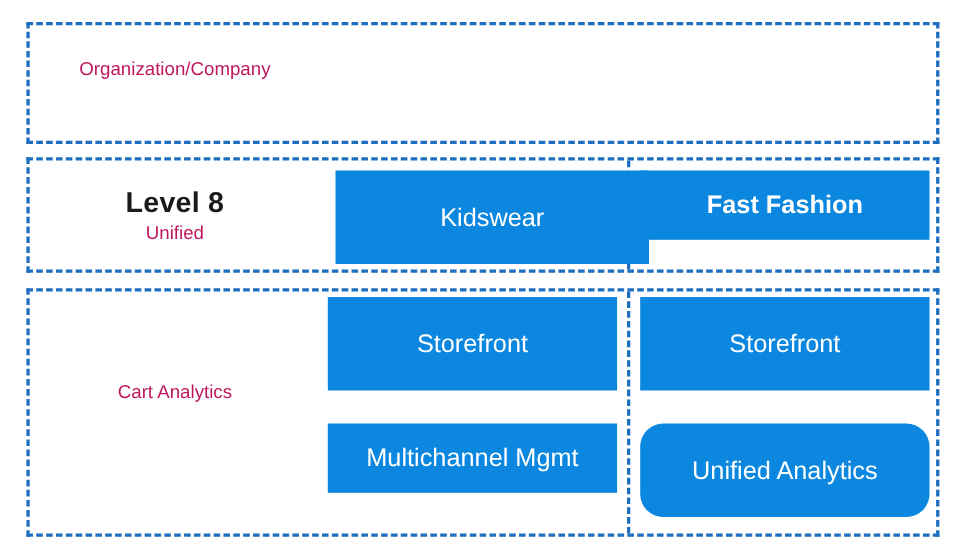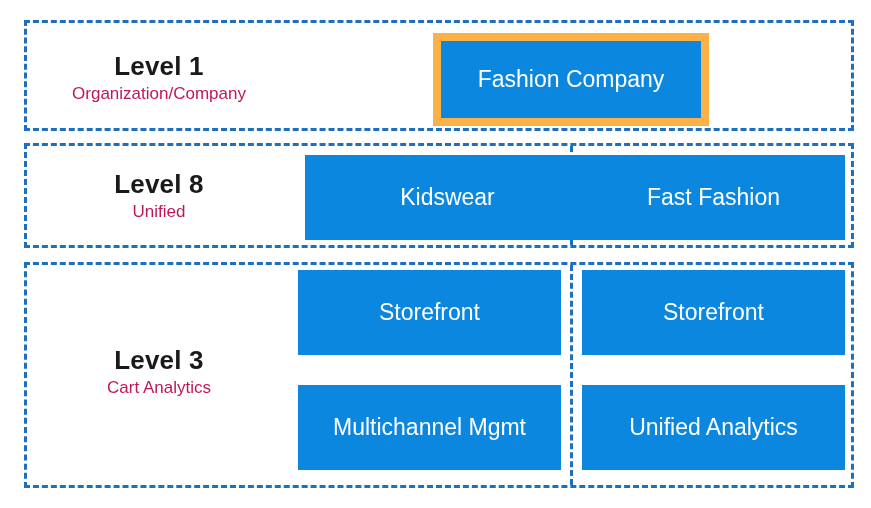--- a/index.html
+++ b/index.html
@@ -97,61 +97,58 @@
     left: 433px;
     top: 33px;
     width: 276px;
     height: 93px;
     border: 8px solid #FAB248;
     font-size: 23px;
   }
 
   
   #node-kidswear   { left: 305px; top: 155px; width: 285px; height: 85px; }
-  #node-fastfashion{ left: 582px; top: 155px; width: 263px; height: 85px; }
+  #node-fastfashion{ left: 582px; top: 155px; width: 263px; height: 63px; font-weight: bold; }
 
   
   #node-storefront-a { left: 298px; top: 270px; width: 263px; height: 85px; }
   #node-storefront-b { left: 582px; top: 270px; width: 263px; height: 85px; }
-  #node-multichannel { left: 298px; top: 385px; width: 263px; height: 85px; }
-  #node-analytics    { left: 582px; top: 385px; width: 263px; height: 85px; }
+  #node-multichannel { left: 298px; top: 385px; width: 263px; height: 63px; }
+  #node-analytics    { left: 582px; top: 385px; width: 263px; height: 85px; border-radius: 21px; }
 </style>
 </head>
 <body>
 
 <div class="diagram">
 
   <div class="level-row" id="row-1"></div>
 
   <div class="level-label" id="label-1">
-    <span class="title">Level 1</span>
     <span class="subtitle">Organization/Company</span>
   </div>
 
-  <div class="node" id="node-fashion-company">Fashion Company</div>
 
   <div class="level-row" id="row-2"></div>
 
   <div class="col-divider" id="divider-row2"></div>
 
   <div class="level-label" id="label-2">
     <span class="title">Level 8</span>
     <span class="subtitle">Unified</span>
   </div>
 
   <div class="node" id="node-kidswear">Kidswear</div>
 
   <div class="node" id="node-fastfashion">Fast Fashion</div>
 
   <div class="level-row" id="row-3"></div>
 
   <div class="col-divider" id="divider-row3"></div>
 
   <div class="level-label" id="label-3">
-    <span class="title">Level 3</span>
     <span class="subtitle">Cart Analytics</span>
   </div>
 
   <div class="node" id="node-storefront-a">Storefront</div>
 
   <div class="node" id="node-storefront-b">Storefront</div>
 
   <div class="node" id="node-multichannel">Multichannel Mgmt</div>
 
   <div class="node" id="node-analytics">Unified Analytics</div>

